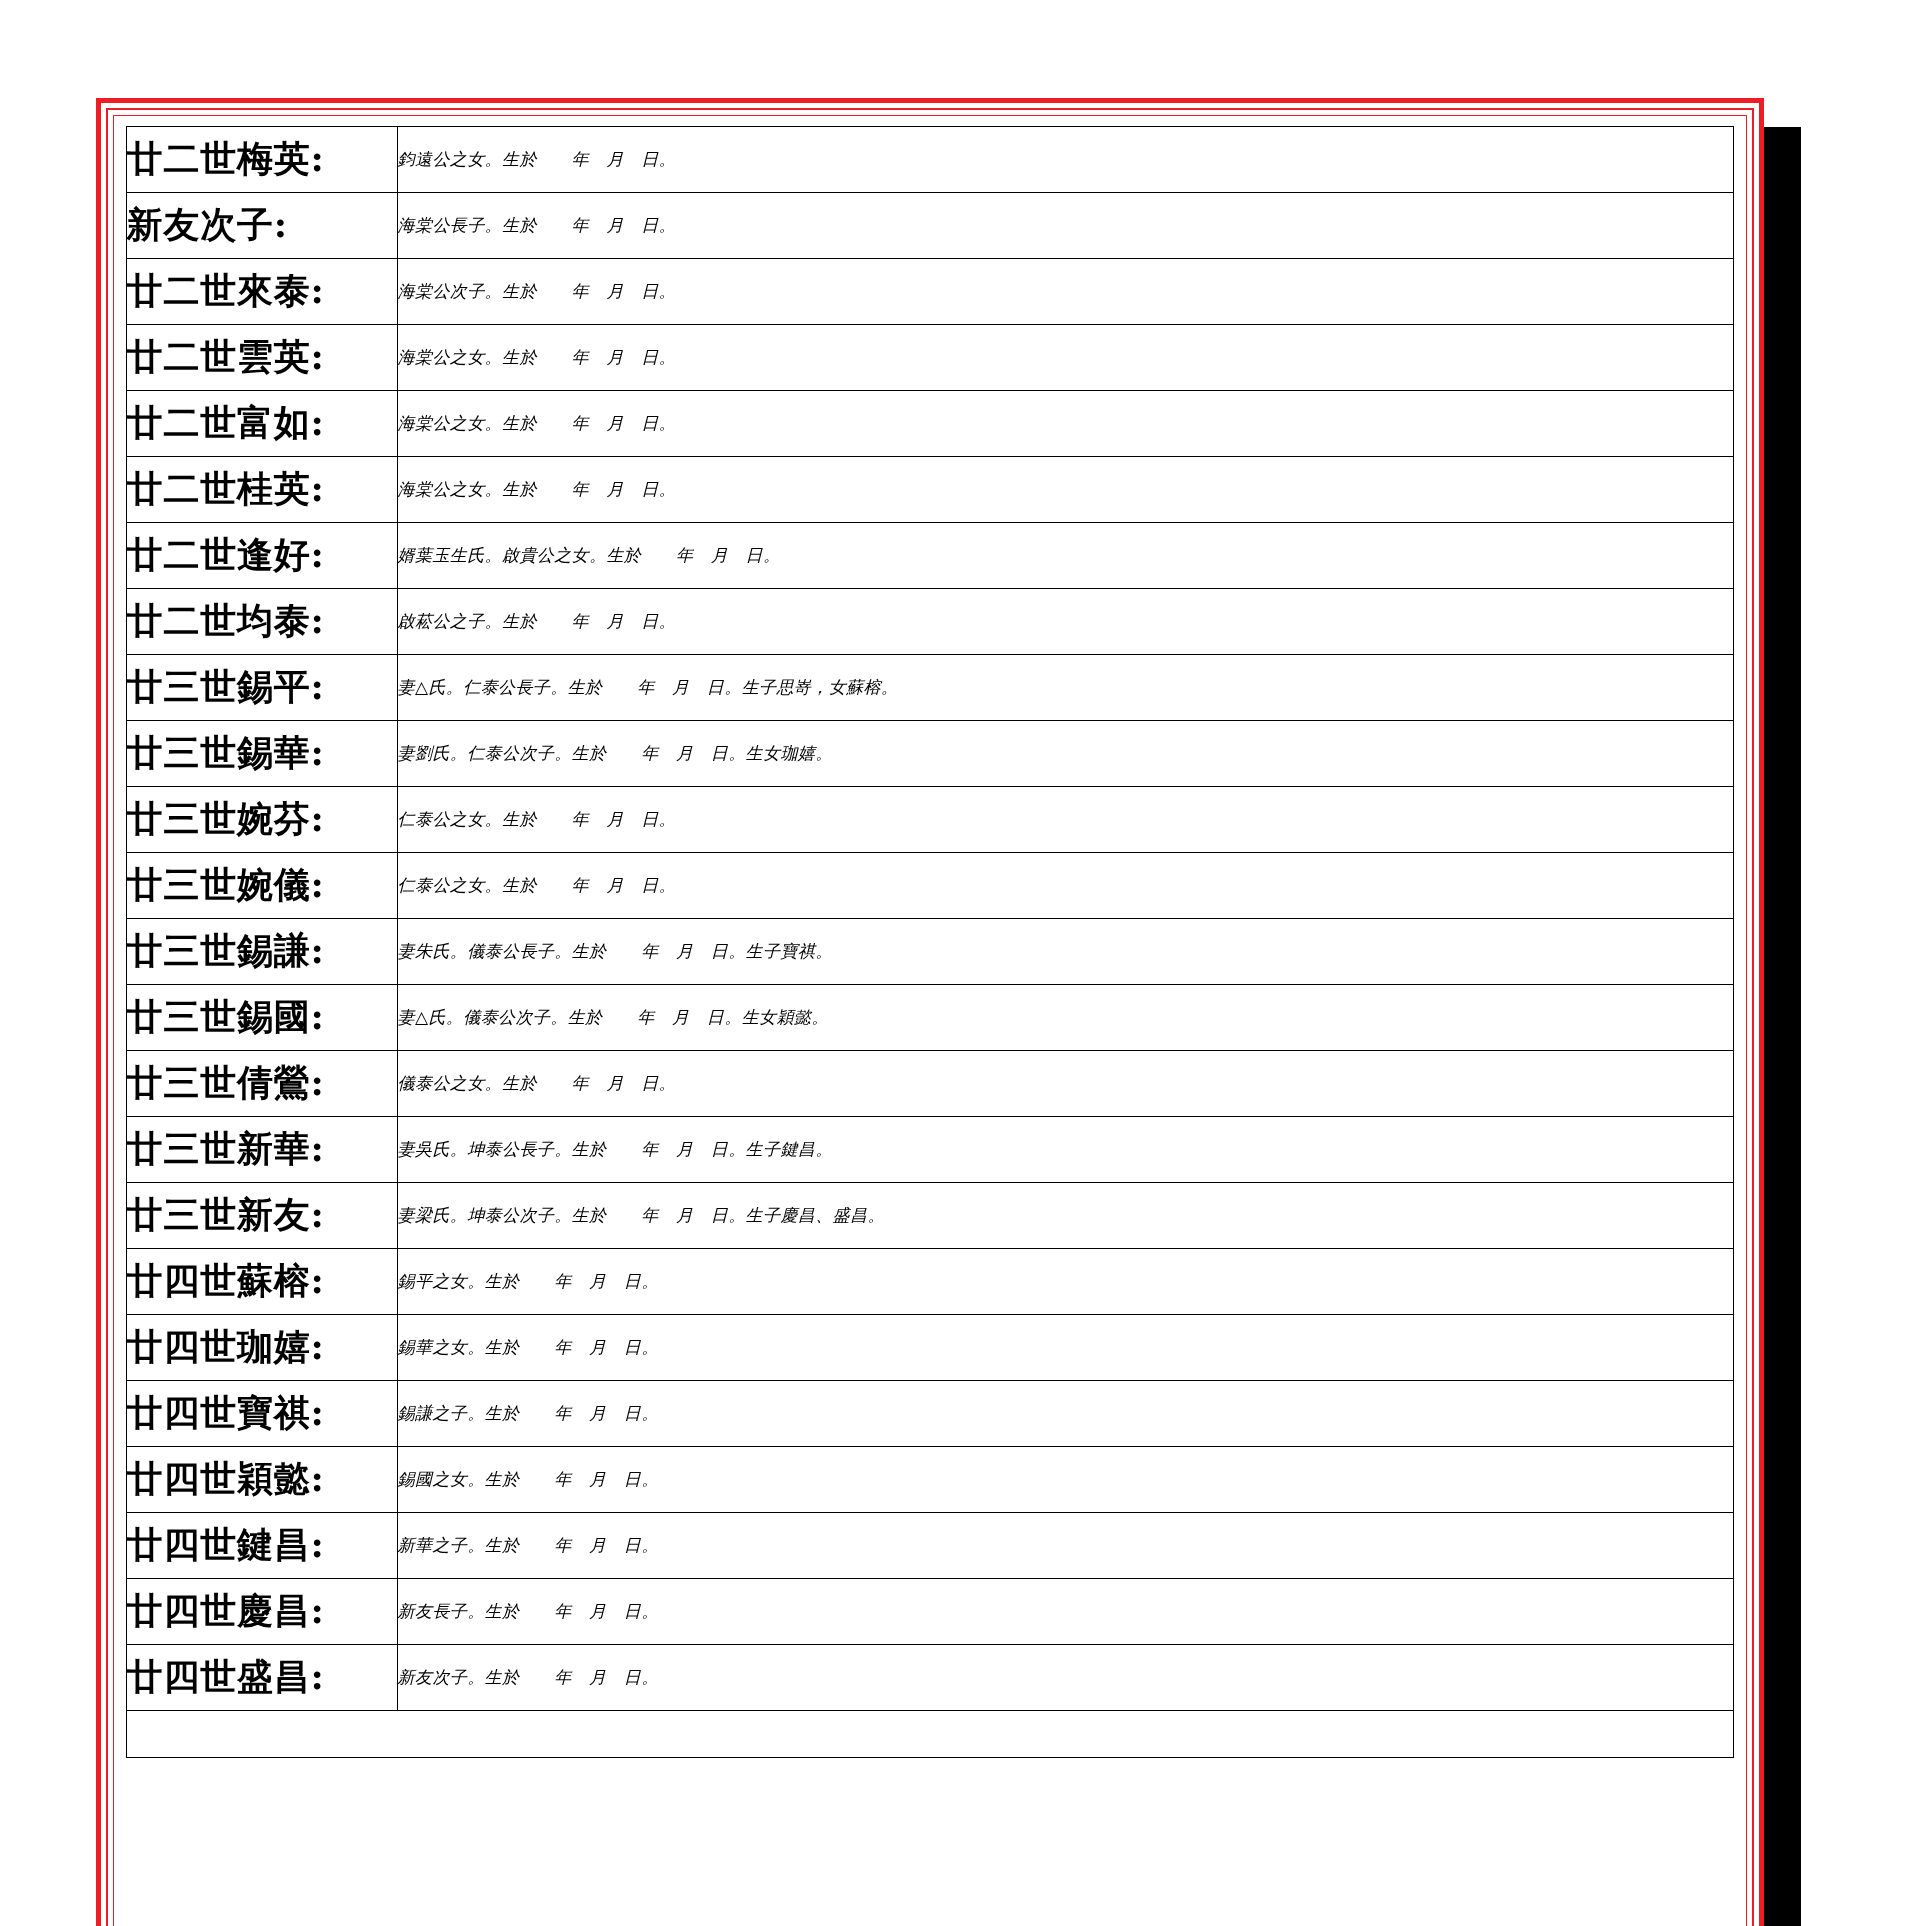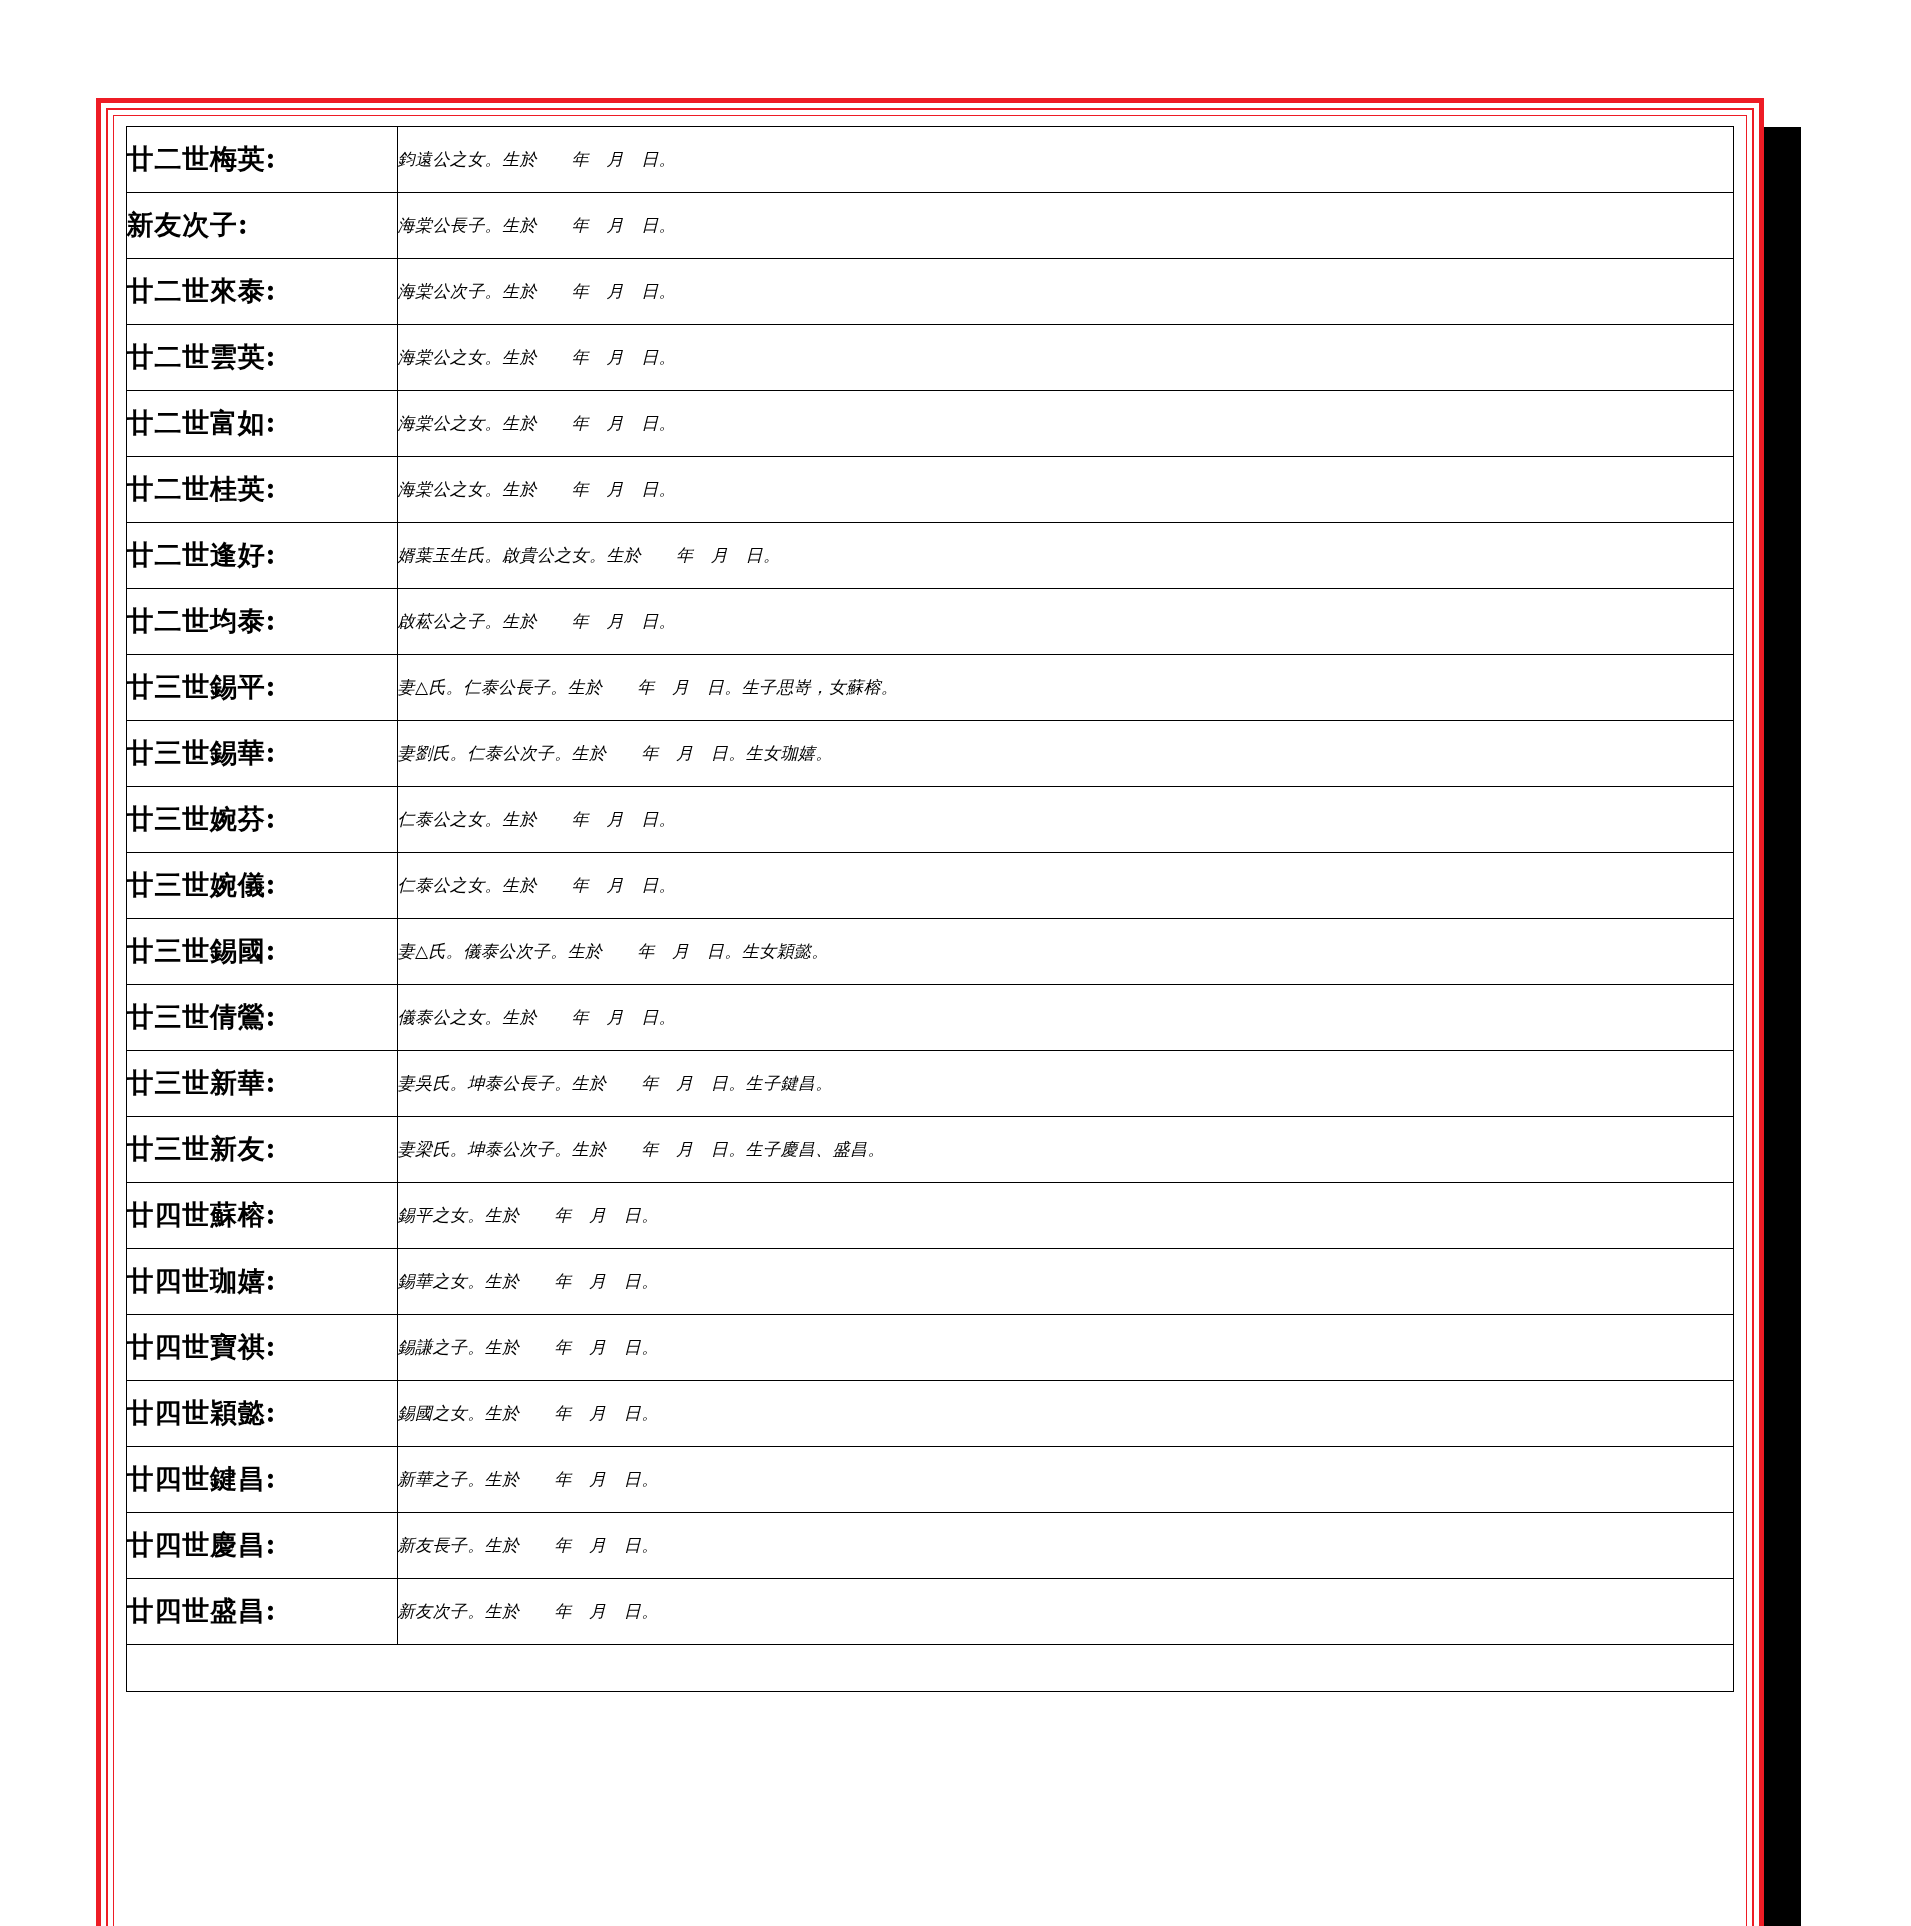--- a/index.html
+++ b/index.html
@@ -62,21 +62,21 @@
   }
   table.genealogy td {
     border: 1.2px solid #000000;
     padding: 0;
     vertical-align: middle;
     height: 65px;
   }
   td.gen-name {
     width: 270px;
     padding-left: 16px;
-    font-size: 27px;
+    font-size: 36px;
     font-weight: 700;
     letter-spacing: 0.8px;
     white-space: nowrap;
     font-family: "DejaVu Serif", "Liberation Serif", serif;
   }
   td.gen-desc {
     padding-left: 11.6px;
     font-size: 17px;
     font-style: italic;
     letter-spacing: 0.4px;
@@ -140,20 +140,24 @@
           </tr>
           <tr>
             <td class="gen-name">廿三世婉芬:</td>
             <td class="gen-desc">仁泰公之女。生於　　年　月　日。</td>
           </tr>
           <tr>
             <td class="gen-name">廿三世婉儀:</td>
             <td class="gen-desc">仁泰公之女。生於　　年　月　日。</td>
           </tr>
           <tr>
+            <td class="gen-name">廿三世錫謙:</td>
+            <td class="gen-desc">妻朱氏。儀泰公長子。生於　　年　月　日。生子寶祺。</td>
+          </tr>
+          <tr>
             <td class="gen-name">廿三世錫國:</td>
             <td class="gen-desc">妻△氏。儀泰公次子。生於　　年　月　日。生女穎懿。</td>
           </tr>
           <tr>
             <td class="gen-name">廿三世倩鶯:</td>
             <td class="gen-desc">儀泰公之女。生於　　年　月　日。</td>
           </tr>
           <tr>
             <td class="gen-name">廿三世新華:</td>
             <td class="gen-desc">妻吳氏。坤泰公長子。生於　　年　月　日。生子鍵昌。</td>

